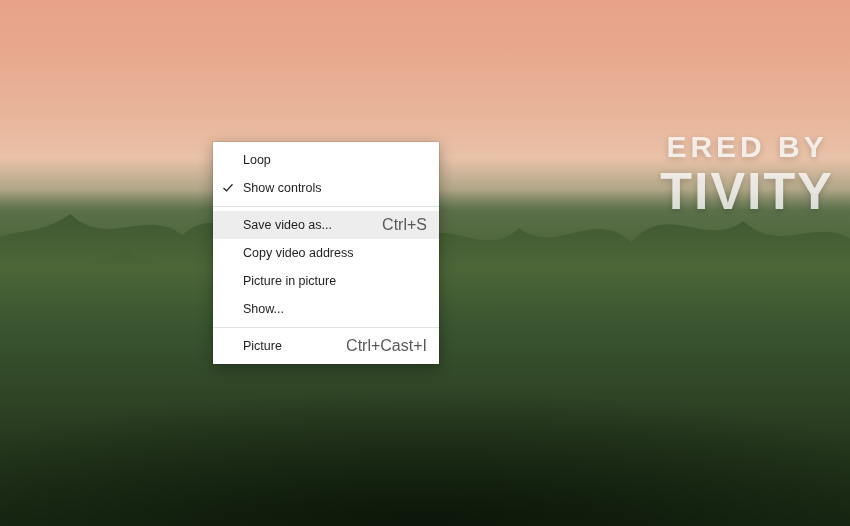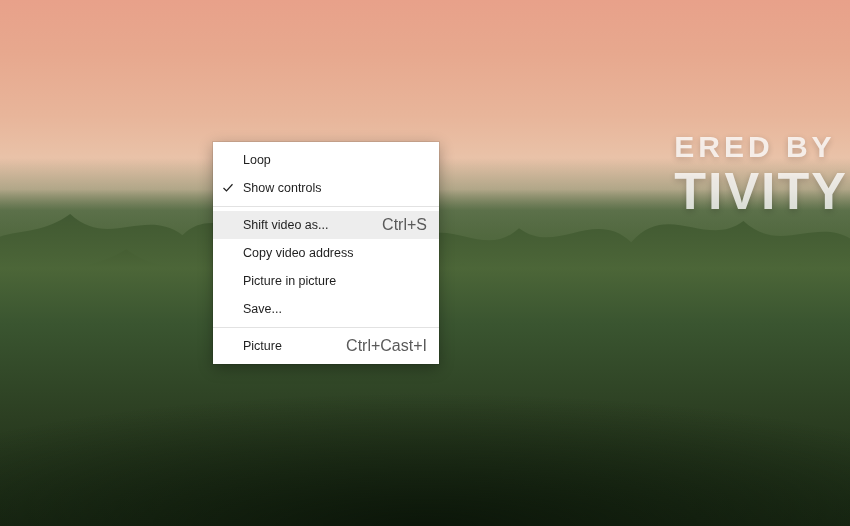--- a/index.html
+++ b/index.html
@@ -40,24 +40,24 @@
     .treeline {
       position: absolute;
       top: 30%;
       left: -5%;
       width: 110%;
       height: 40%;
     }
     .treeline svg { width: 100%; height: 100%; display: block; }
     .overlay-text {
       position: absolute;
-      right: 2px;
+      right: 16px;
       top: 130px;
       color: rgba(255,255,255,0.78);
-      text-align: left;
+      text-align: center;
       font-weight: 700;
       letter-spacing: 4px;
       font-family: "Arial Black", Arial, sans-serif;
       text-shadow: 0 2px 6px rgba(0,0,0,0.2);
       user-select: none;
     }
     .overlay-text .line1 {
       font-size: 30px;
       line-height: 1.1;
     }
@@ -152,31 +152,31 @@
         <svg viewBox="0 0 16 16" width="12" height="12">
             <path d="M2 8 L6 12 L14 3" stroke="#1f1f1f" stroke-width="1.6" fill="none"></path>
           </svg>
       </span>
       <span class="label">Show controls</span>
     </div>
 
     <div class="separator"></div>
 
     <div class="menu-item hover">
-      <span class="label">Shift video as...</span>
+      <span class="label">Save video as...</span>
       <span class="shortcut">Ctrl+S</span>
     </div>
     <div class="menu-item">
       <span class="label">Copy video address</span>
     </div>
     <div class="menu-item">
       <span class="label">Picture in picture</span>
     </div>
     <div class="menu-item">
-      <span class="label">Save...</span>
+      <span class="label">Show...</span>
     </div>
 
     <div class="separator"></div>
 
     <div class="menu-item">
       <span class="label">Picture</span>
       <span class="shortcut">Ctrl+Cast+I</span>
     </div>
   </div>
 </div>

